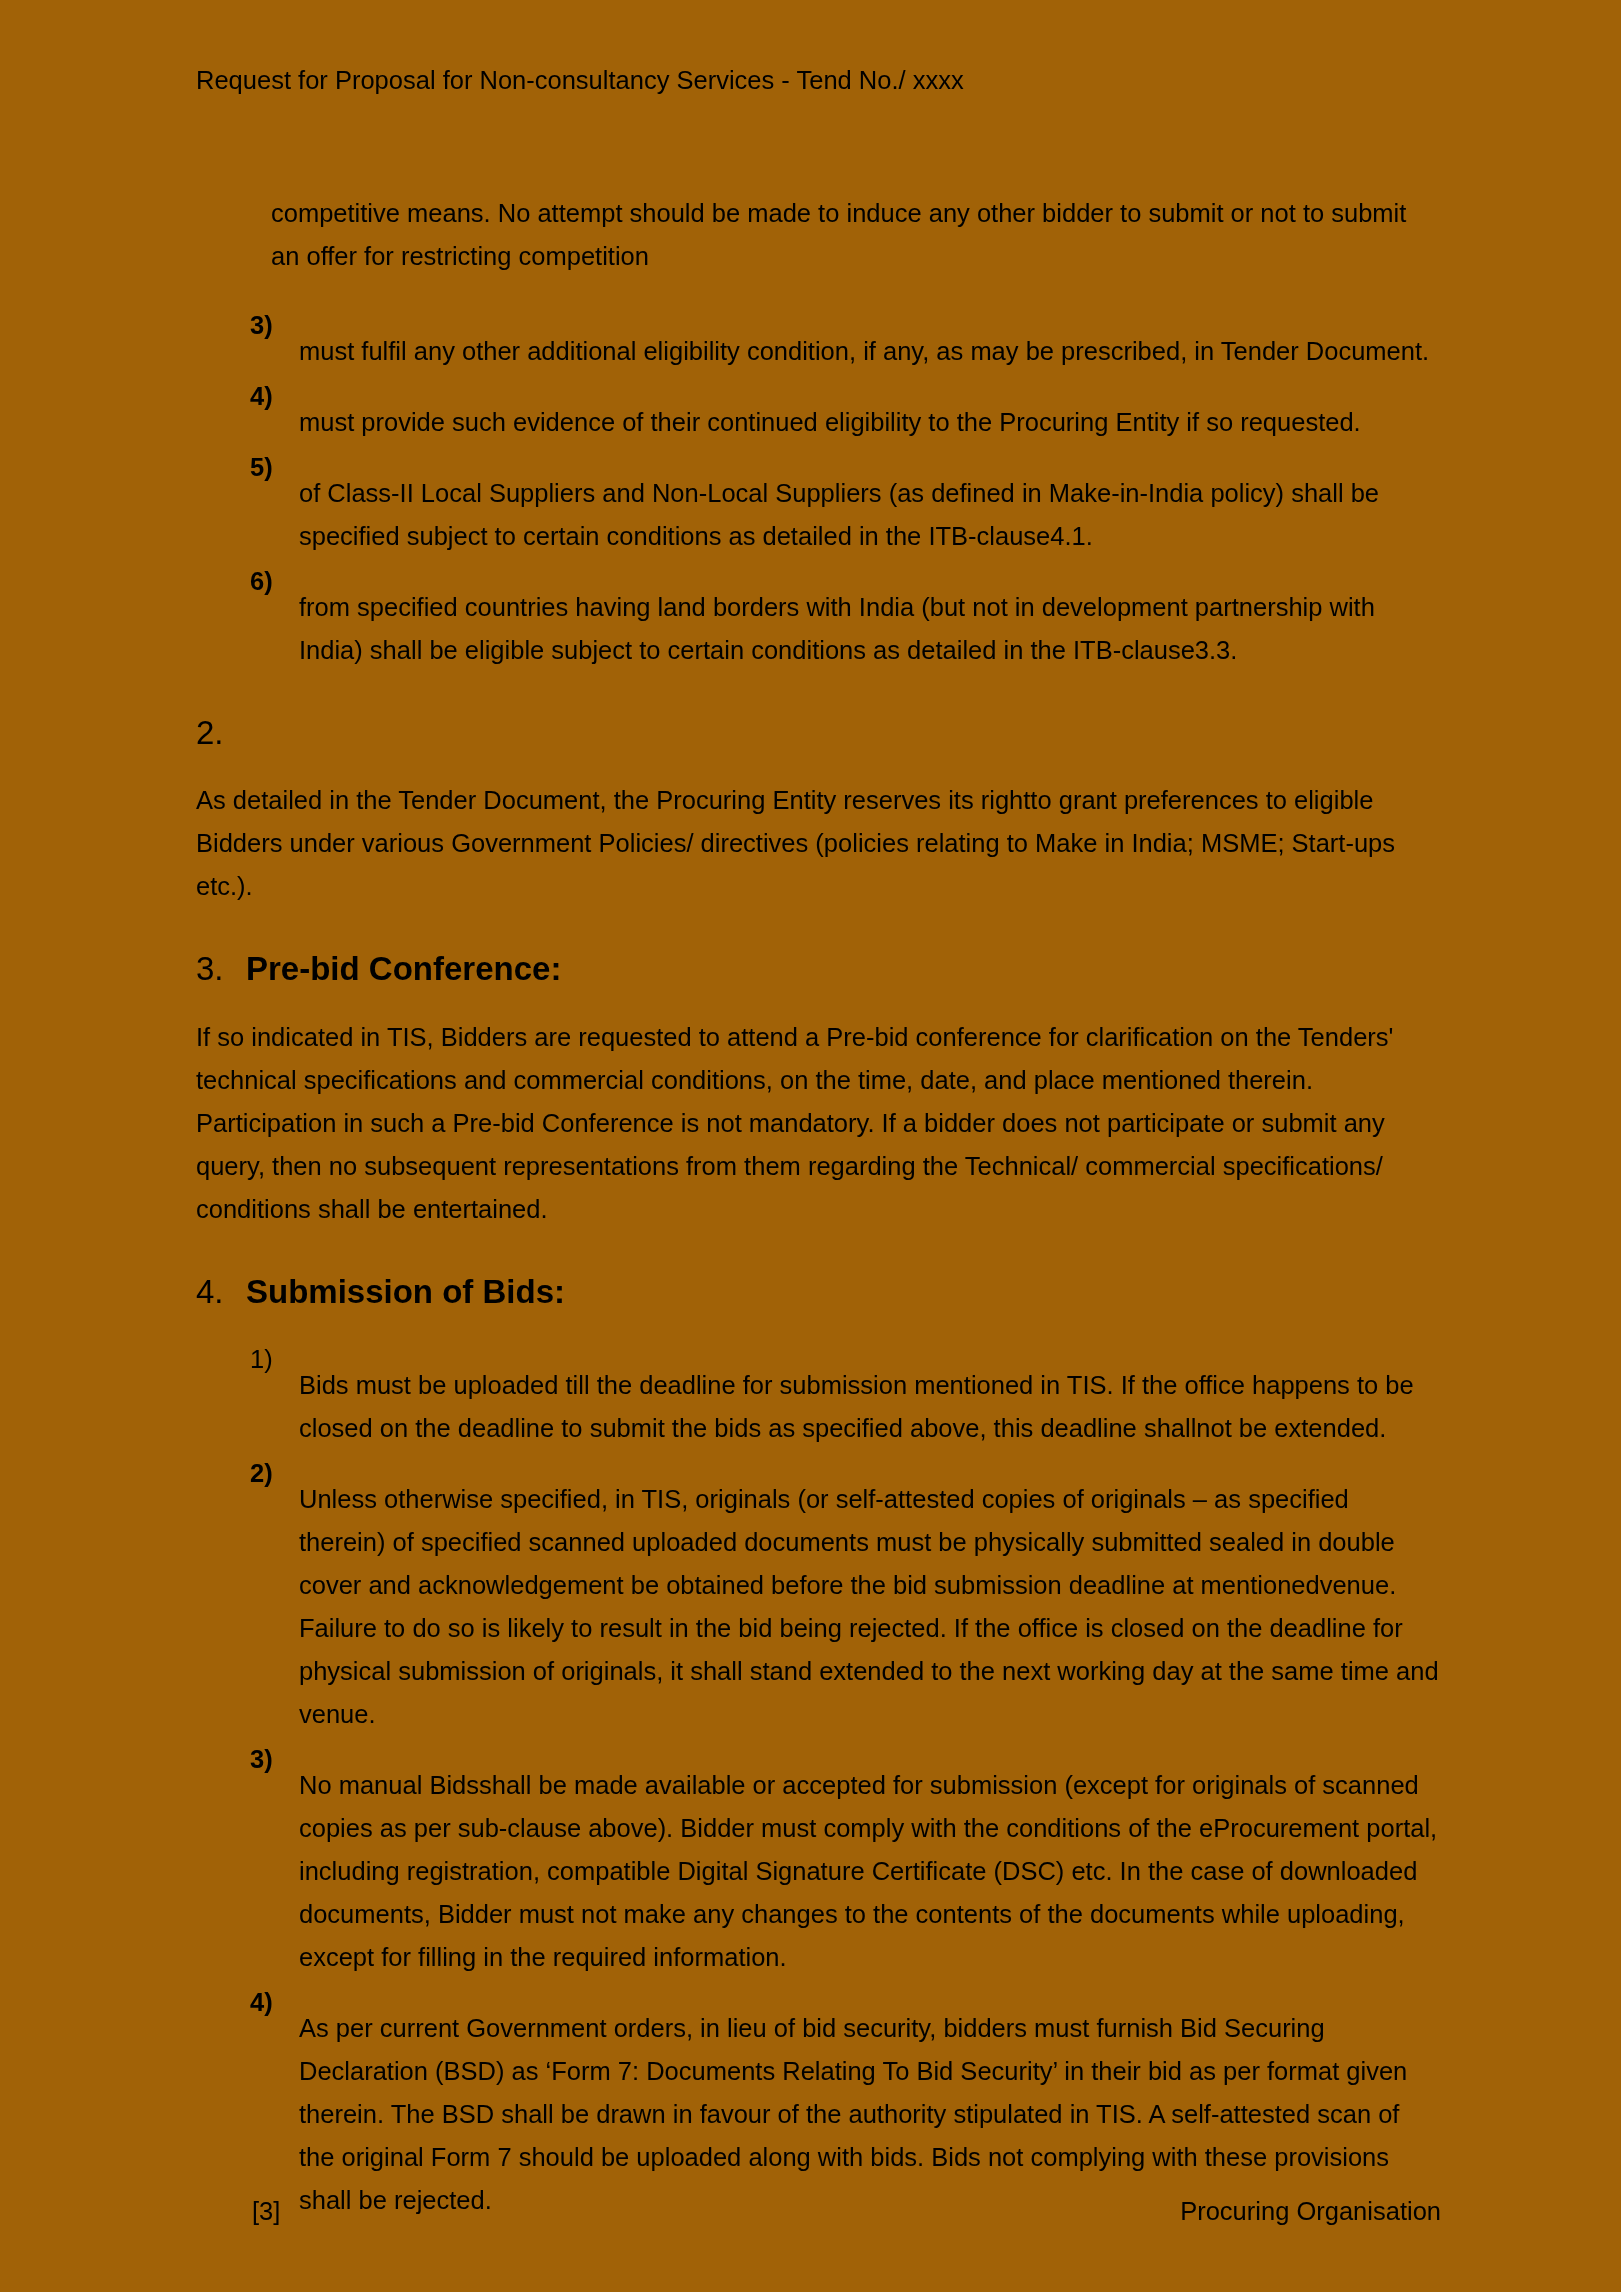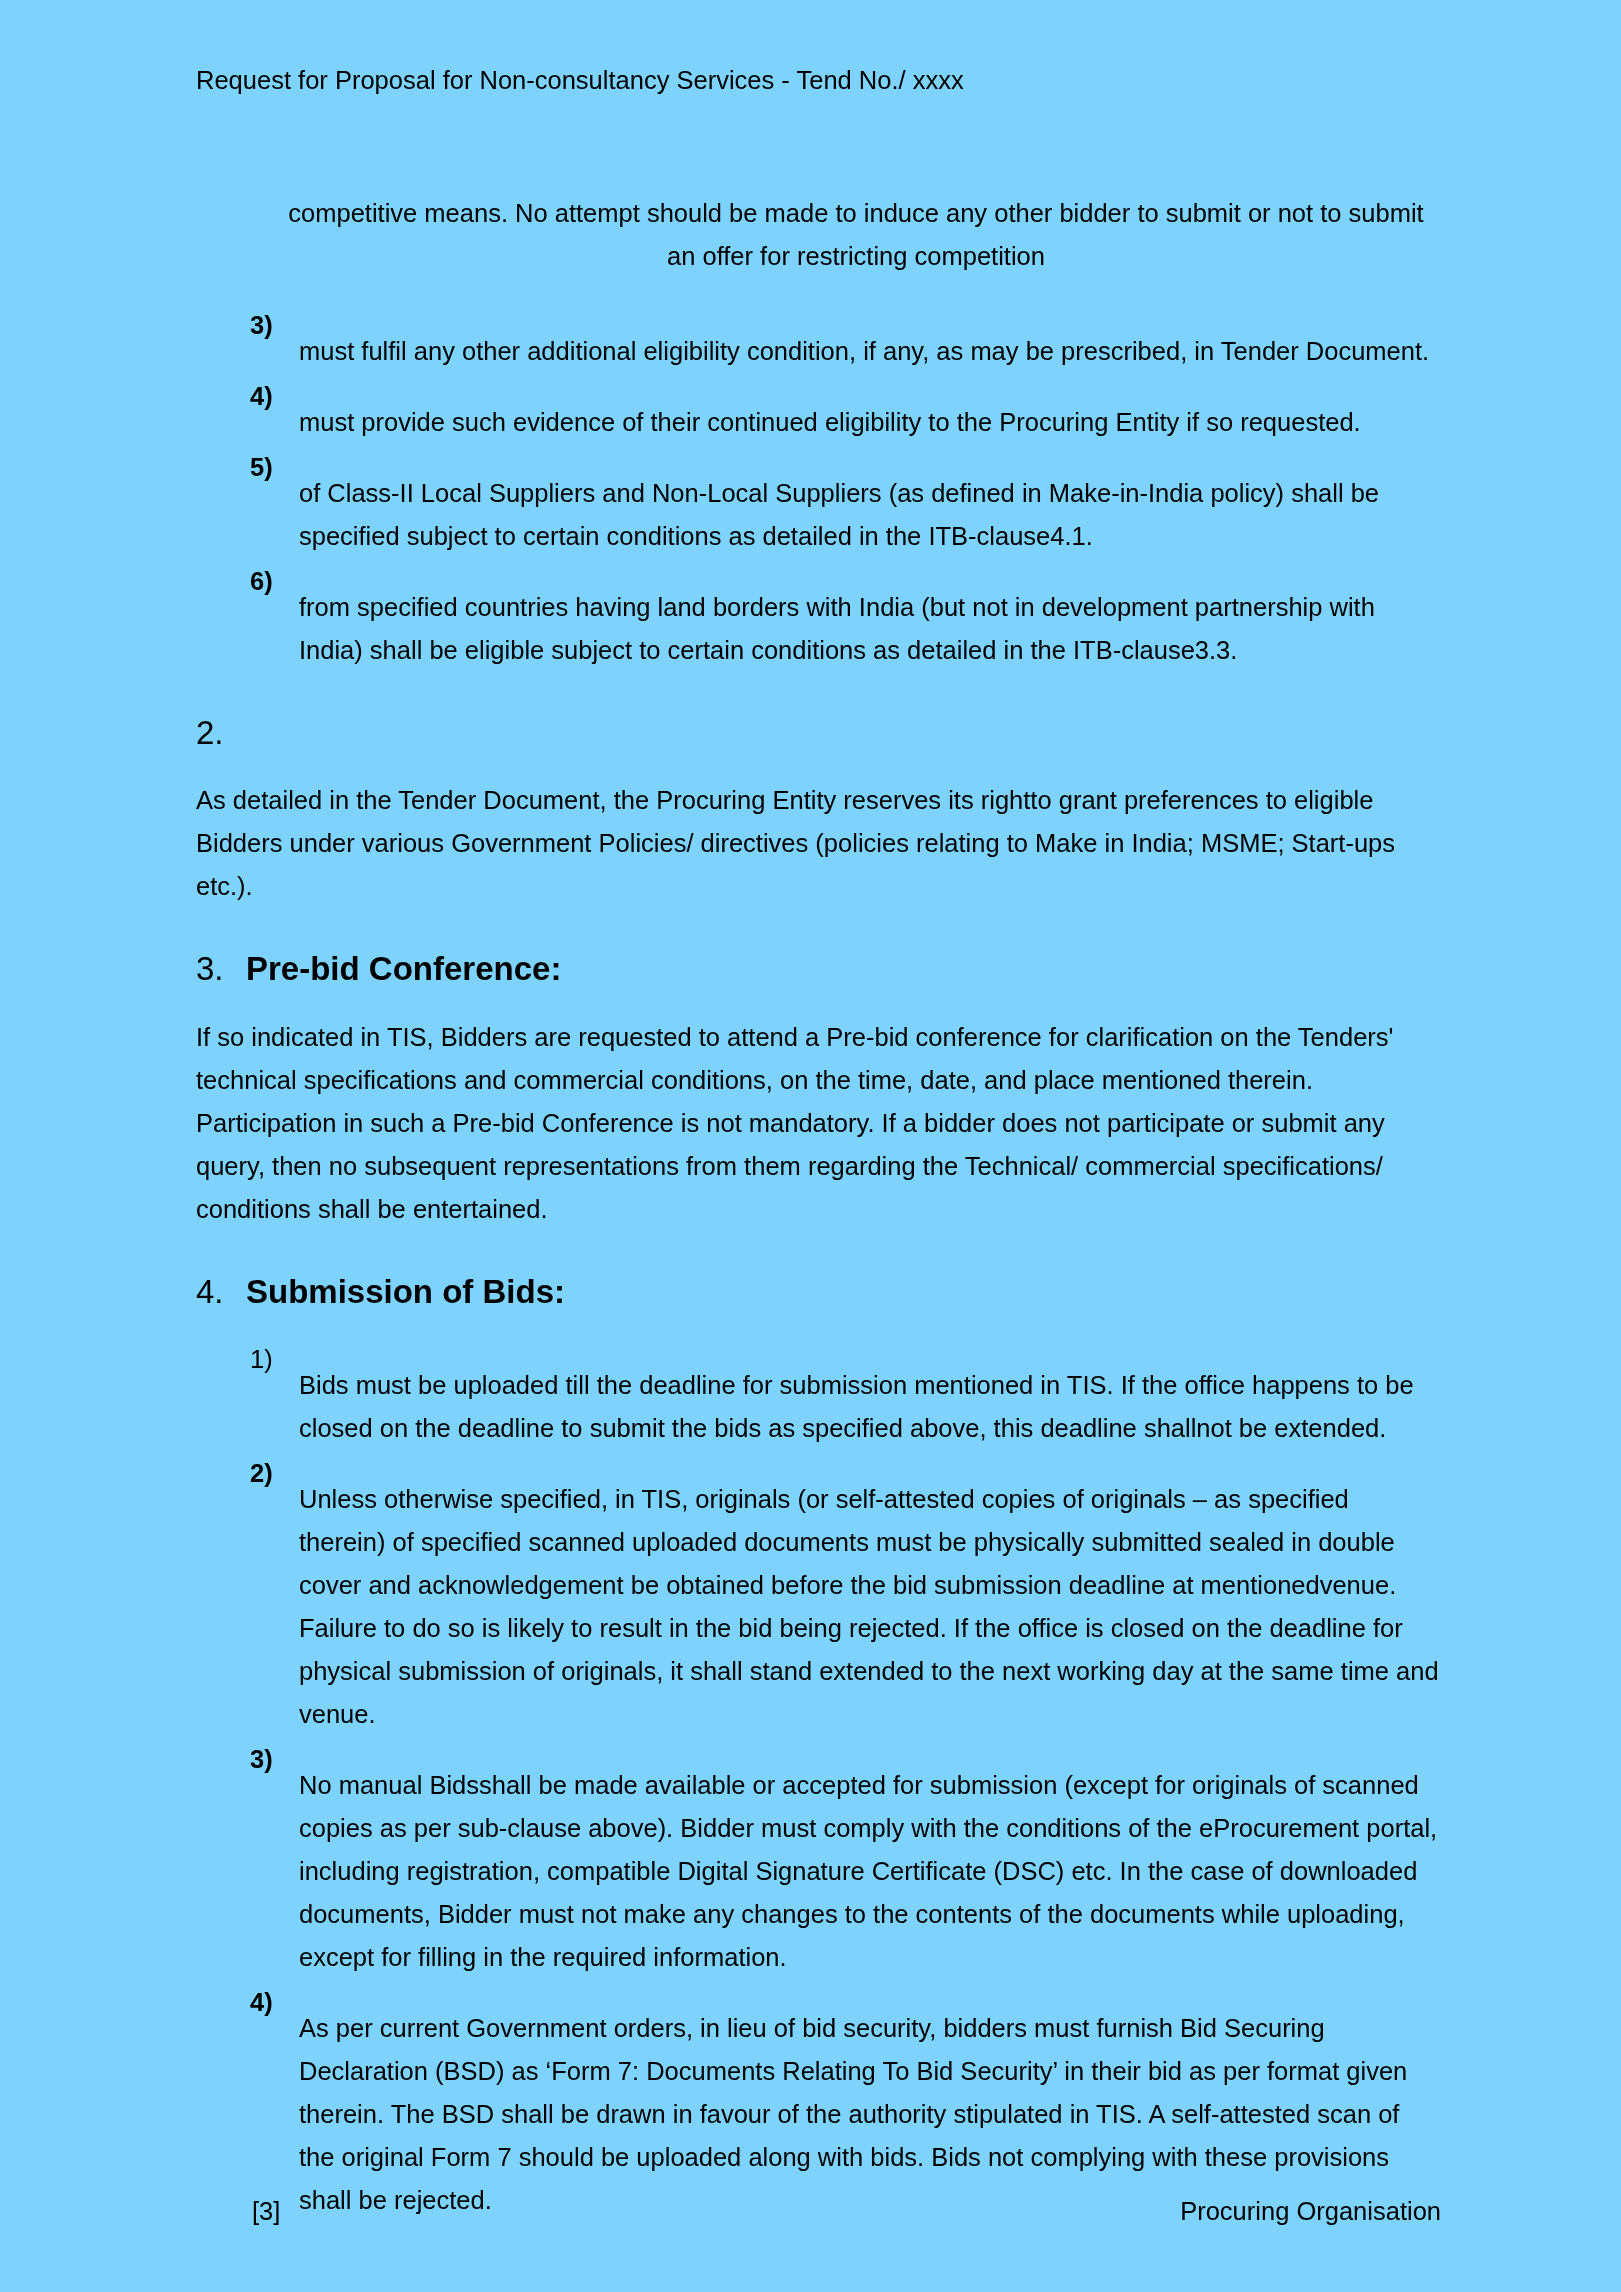--- a/index.html
+++ b/index.html
@@ -4,21 +4,21 @@
 <style>
   html, body {
     margin: 0;
     padding: 0;
     background: #ffffff;
   }
   .page {
     position: relative;
     width: 1621px;
     height: 2293px;
-    background: #7dd3fc;
+    background: #a16207;
     color: #000000;
     font-family: "Liberation Sans", "DejaVu Sans", sans-serif;
     box-sizing: border-box;
     overflow: hidden;
   }
   .content {
     position: absolute;
     top: 63px;
     left: 196px;
     right: 180px;
@@ -29,21 +29,20 @@
     margin-bottom: 94px;
     white-space: nowrap;
   }
   .body-text {
     font-size: 25.5px;
     line-height: 43px;
   }
   .intro-para {
     margin-left: 75px;
     margin-bottom: 25.5px;
-    text-align: center;
   }
   .num-list {
     margin: 0 0 0 0;
   }
   .li {
     display: flex;
     padding-left: 54px;
     align-items: flex-start;
   }
   .li + .li { margin-top: 2px; }

